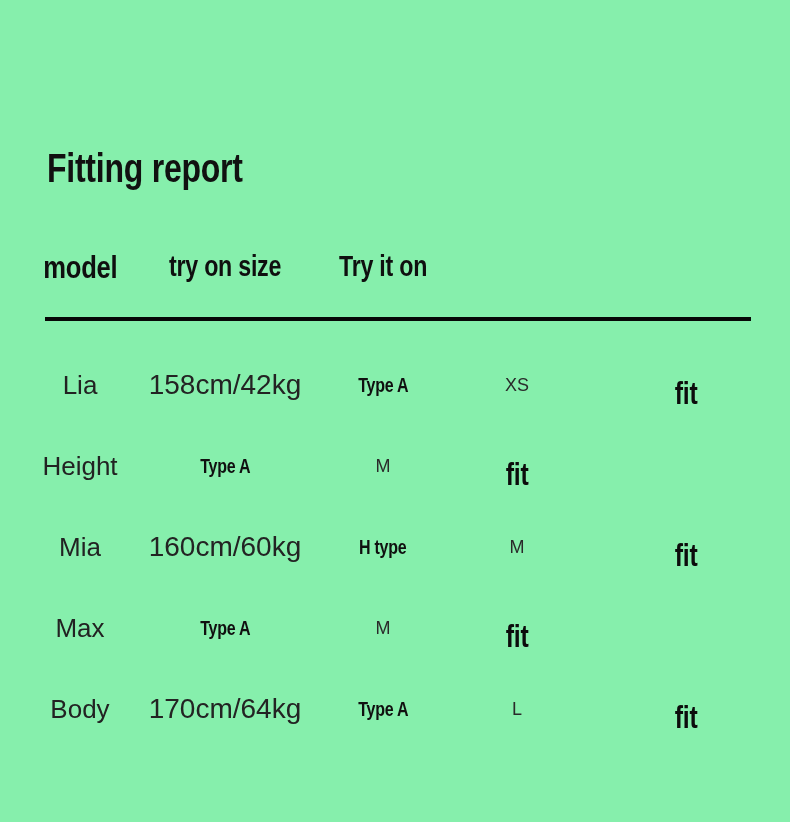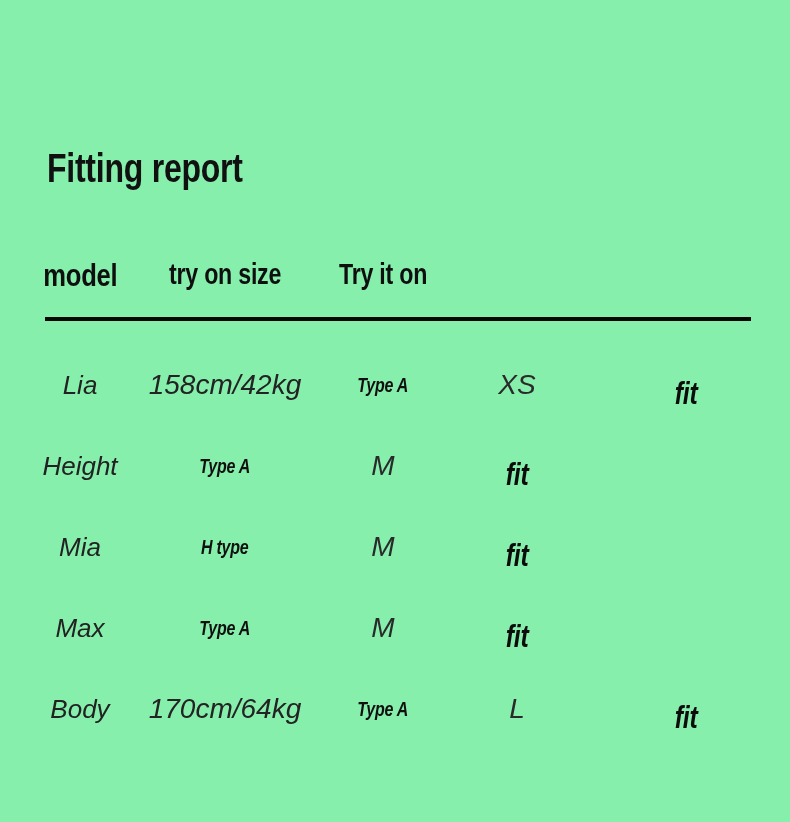--- a/index.html
+++ b/index.html
@@ -34,21 +34,21 @@
     left: 47px;
     top: 148px;
     font-size: 40px;
     color: #111111;
     line-height: 1;
   }
 
   .table-wrap {
     position: absolute;
     left: 30px;
-    top: 240px;
+    top: 232px;
     width: 754px;
   }
   .grid-row {
     display: grid;
     grid-template-columns: 100px 190px 126px 142px 196px;
     align-items: center;
   }
   .header-row {
     height: 70px;
   }
@@ -69,26 +69,26 @@
     height: 4px;
     background: #070707;
   }
 
   .rows-wrap {
     position: absolute;
     left: 30px;
     top: 345px;
     width: 754px;
   }
-  .data-row { height: 81px; font-style: italic; }
+  .data-row { height: 81px; }
 
   .c-model { font-size: 26px; font-weight: 400; color: #222222; }
   .c-hw    { font-size: 28px; font-weight: 400; color: #232323; }
   .c-bt    { font-size: 20px; color: #101010; }
-  .c-size  { font-size: 28px; font-weight: 400; color: #2a2a2a; }
+  .c-size  { font-size: 18px; font-weight: 400; color: #2a2a2a; }
   .c-fit   { font-size: 31px; color: #0c0c0c; position: relative; top: 8px; }
 </style>
 </head>
 <body>
 
 <div id="page">
 
   <div class="page-title">
     <span class="cond cond-left">Fitting report</span>
   </div>
@@ -129,20 +129,21 @@
         <span class="cond c-bt">Type A</span>
       </div>
       <div class="cell c-size">M</div>
       <div class="cell">
         <span class="cond c-fit">fit</span>
       </div>
     </div>
 
     <div class="grid-row data-row">
       <div class="cell c-model">Mia</div>
+      <div class="cell c-hw">160cm/60kg</div>
       <div class="cell">
         <span class="cond c-bt">H type</span>
       </div>
       <div class="cell c-size">M</div>
       <div class="cell">
         <span class="cond c-fit">fit</span>
       </div>
     </div>
 
     <div class="grid-row data-row">

